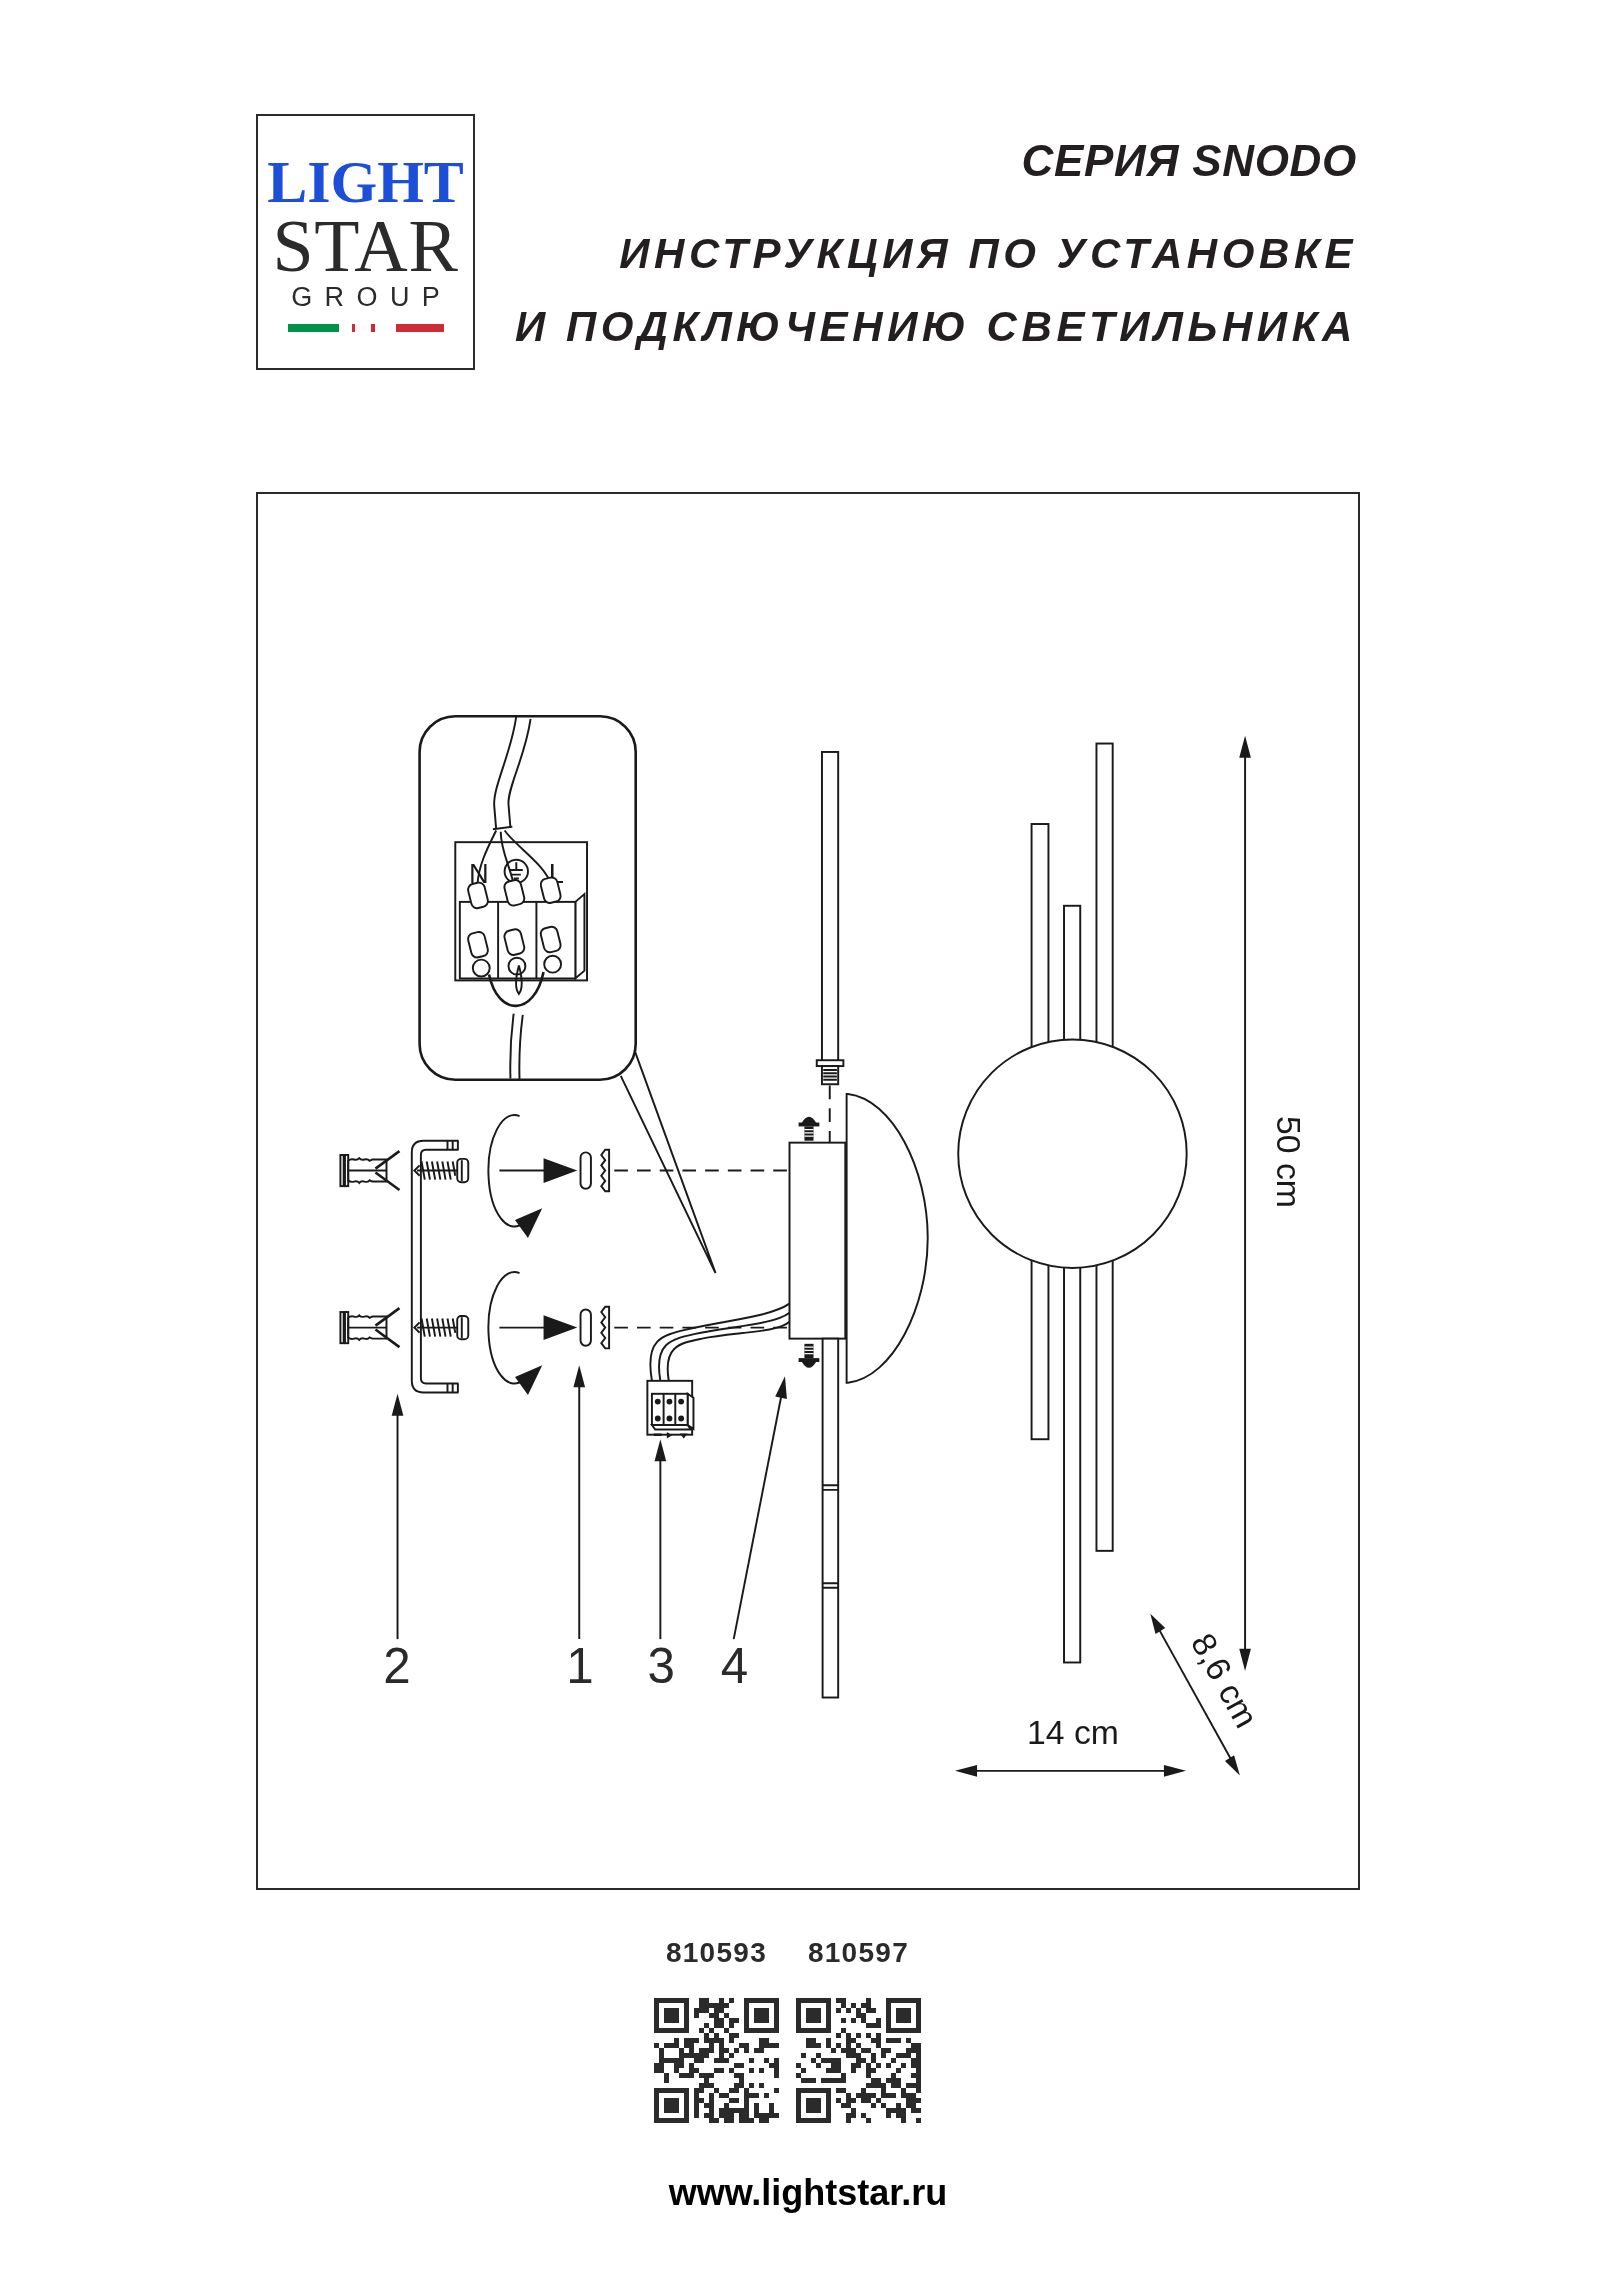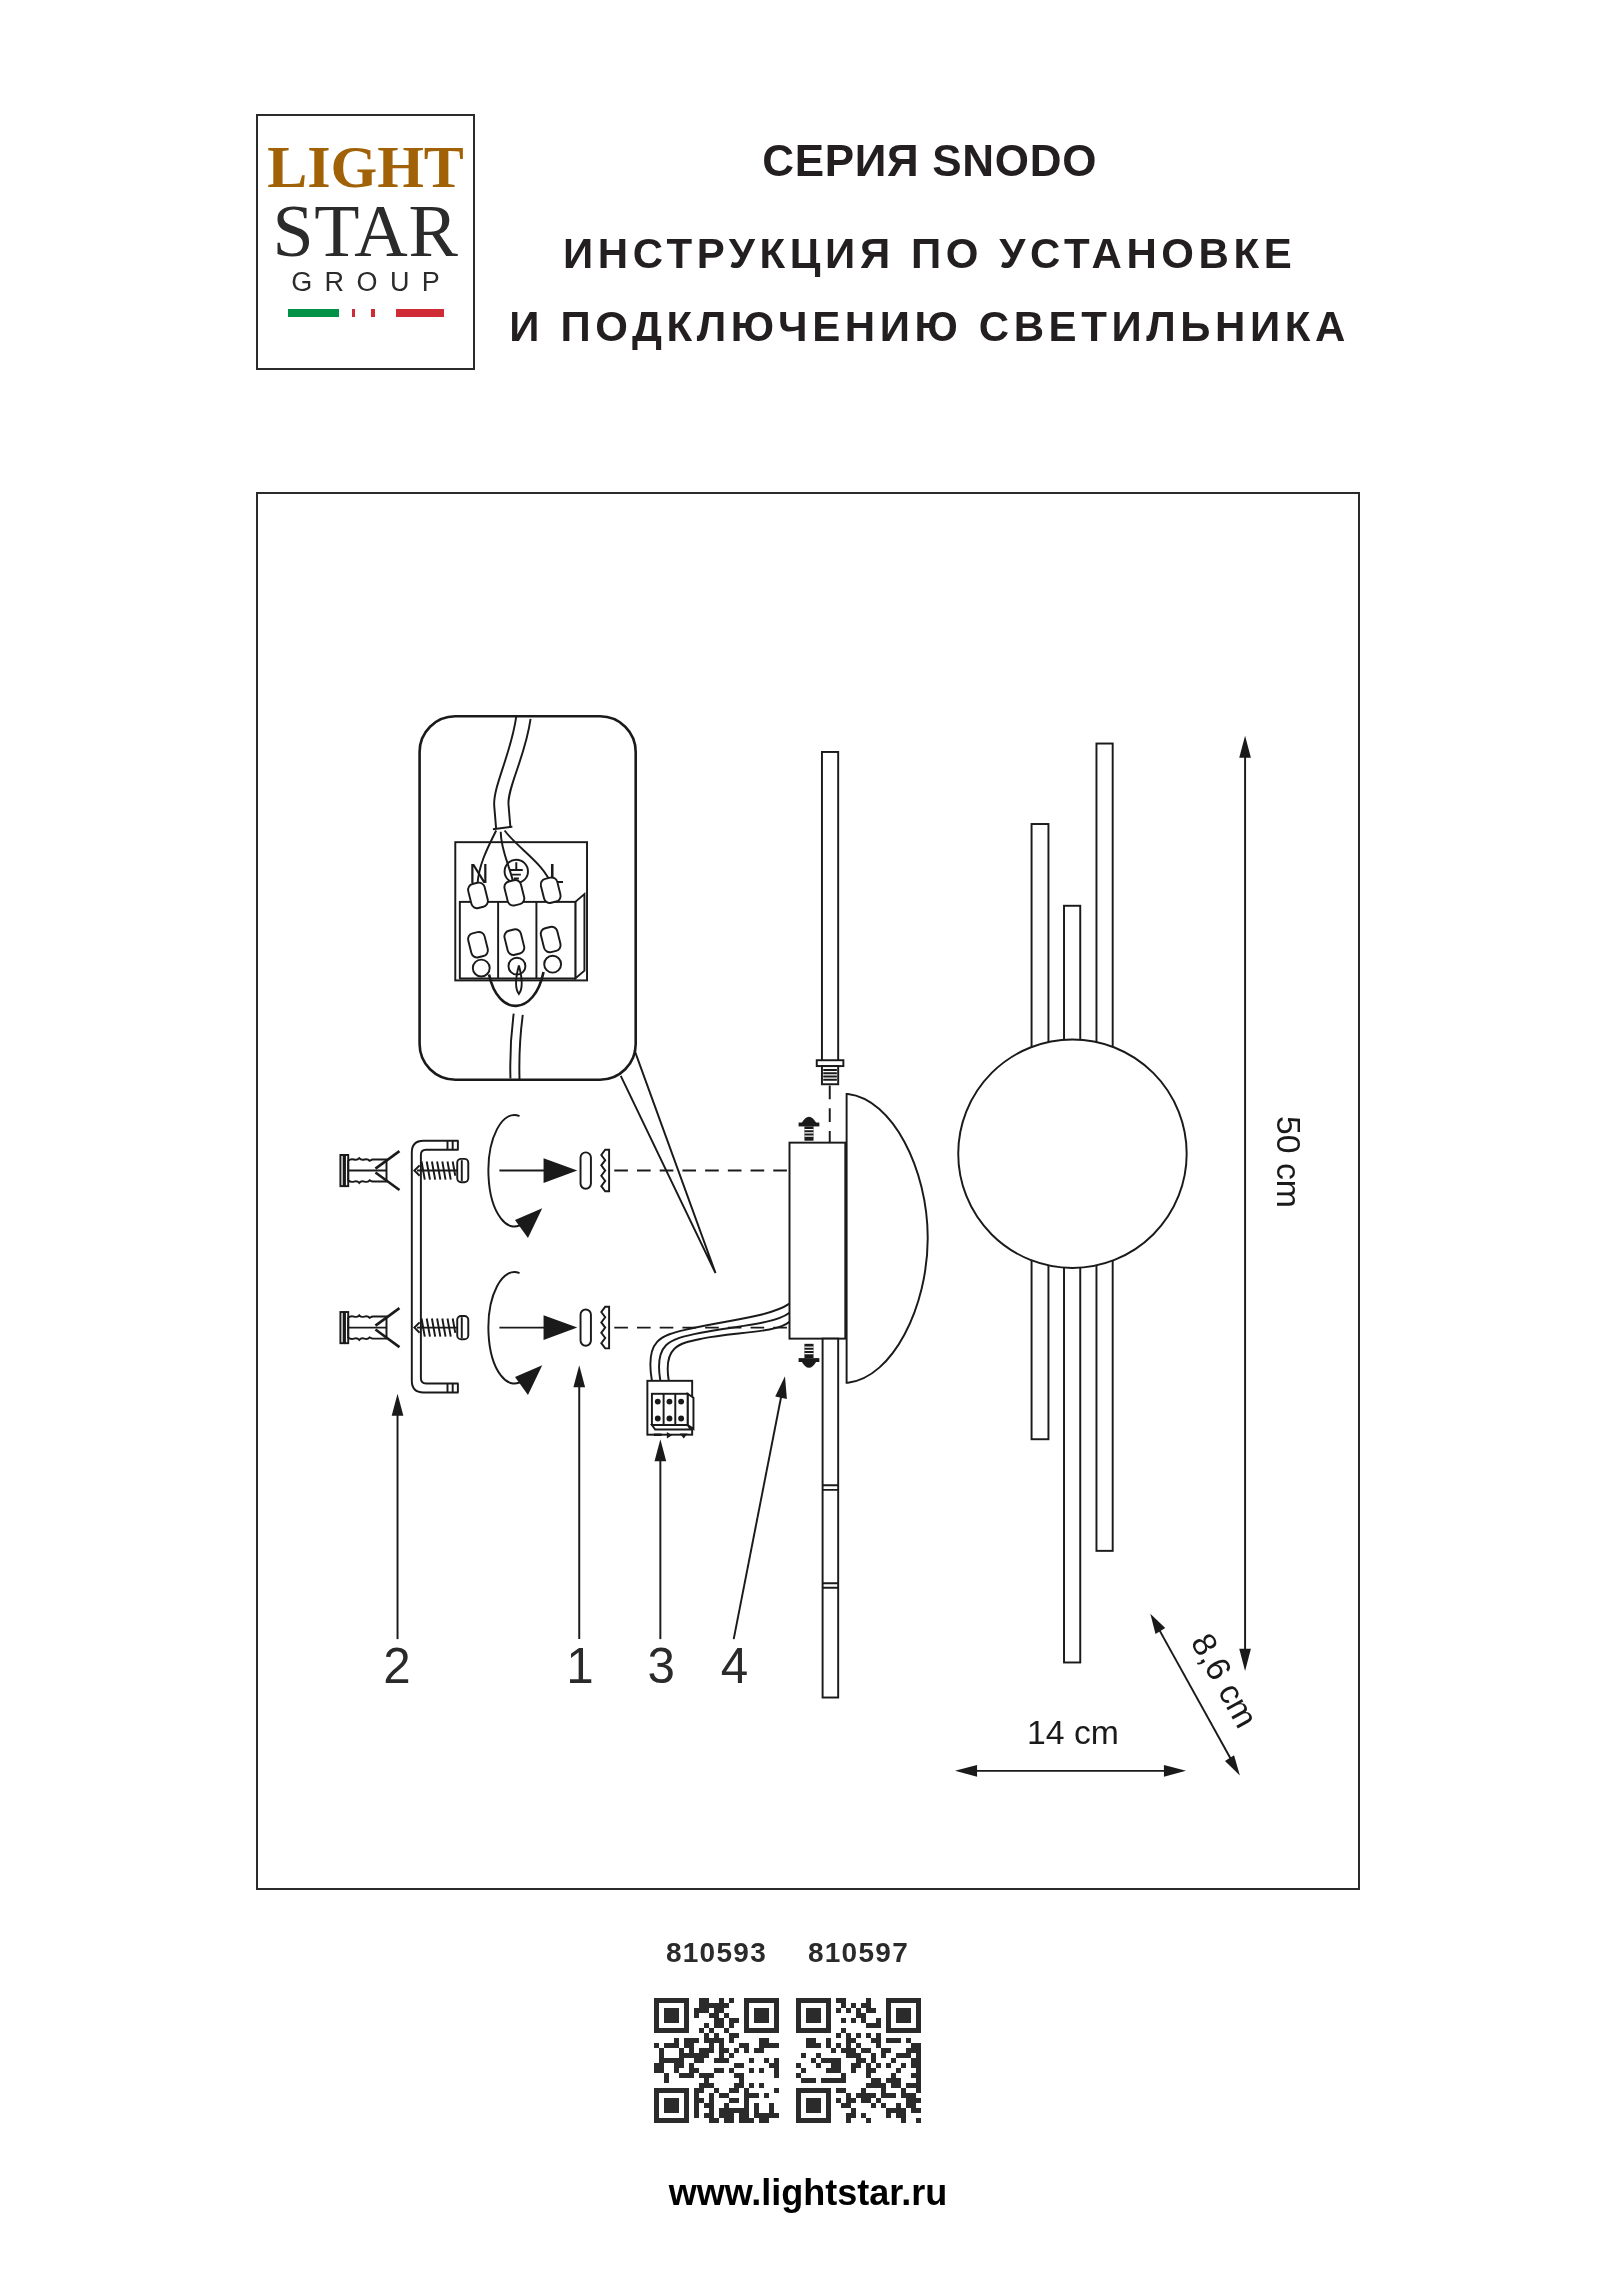--- a/index.html
+++ b/index.html
@@ -1,29 +1,29 @@
 <!DOCTYPE html>
 <html style="font-size:10.4px"><head>
 <meta charset="utf-8">
 <style>
   html,body{margin:0;padding:0;background:#e8e8e8;}
   .page{position:relative;width:1616px;height:2284px;background:#ffffff;overflow:hidden;
         font-family:"Liberation Sans", sans-serif;color:#1f1f1f;}
   
   .logo-box{position:absolute;left:256px;top:114px;width:219px;height:256px;
             border:2.6px solid #2b2b2b;box-sizing:border-box;text-align:center;}
-  .logo-light{margin-top:21px;font-family:"Liberation Serif", serif;font-weight:700;
-              font-size:60px;line-height:60px;letter-spacing:0px;color:#a16207;}
+  .logo-light{margin-top:36px;font-family:"Liberation Serif", serif;font-weight:700;
+              font-size:60px;line-height:60px;letter-spacing:0px;color:#1d4ed8;}
   .logo-star{font-family:"Liberation Serif", serif;font-weight:400;font-size:74px;
              line-height:68px;letter-spacing:0.7px;color:#2b2b2b;}
   .logo-group{margin-top:3px;font-size:27px;line-height:29px;letter-spacing:12.4px;
               text-indent:12.4px;font-weight:400;color:#2b2b2b;}
   .logo-flag{width:156px;height:8.5px;margin:11.7px auto 0 auto;display:flex;}
   .logo-flag div{height:100%;}
-  .title-block{position:absolute;right:266px;top:138px;text-align:center;font-weight:700;color:#231f20;}
+  .title-block{position:absolute;right:259px;top:138px;text-align:right;font-weight:700;color:#231f20;font-style:italic;}
   .title-series{font-size:44px;line-height:46px;letter-spacing:0.7px;}
   .title-articles{font-size:44px;line-height:46px;letter-spacing:0.7px;margin-top:23.4px;}
   .title-instr1{font-size:42px;line-height:43px;letter-spacing:4.6px;margin-top:48px;}
   .title-instr2{font-size:42px;line-height:43px;letter-spacing:4.6px;margin-top:30px;}
   
   .diagram{position:absolute;left:256px;top:492px;width:1104px;height:1398px;
            border:2px solid #2b2b2b;box-sizing:border-box;}
   .diagram svg{position:absolute;left:0;top:0;}
   
   .qr-block{position:absolute;text-align:center;}

